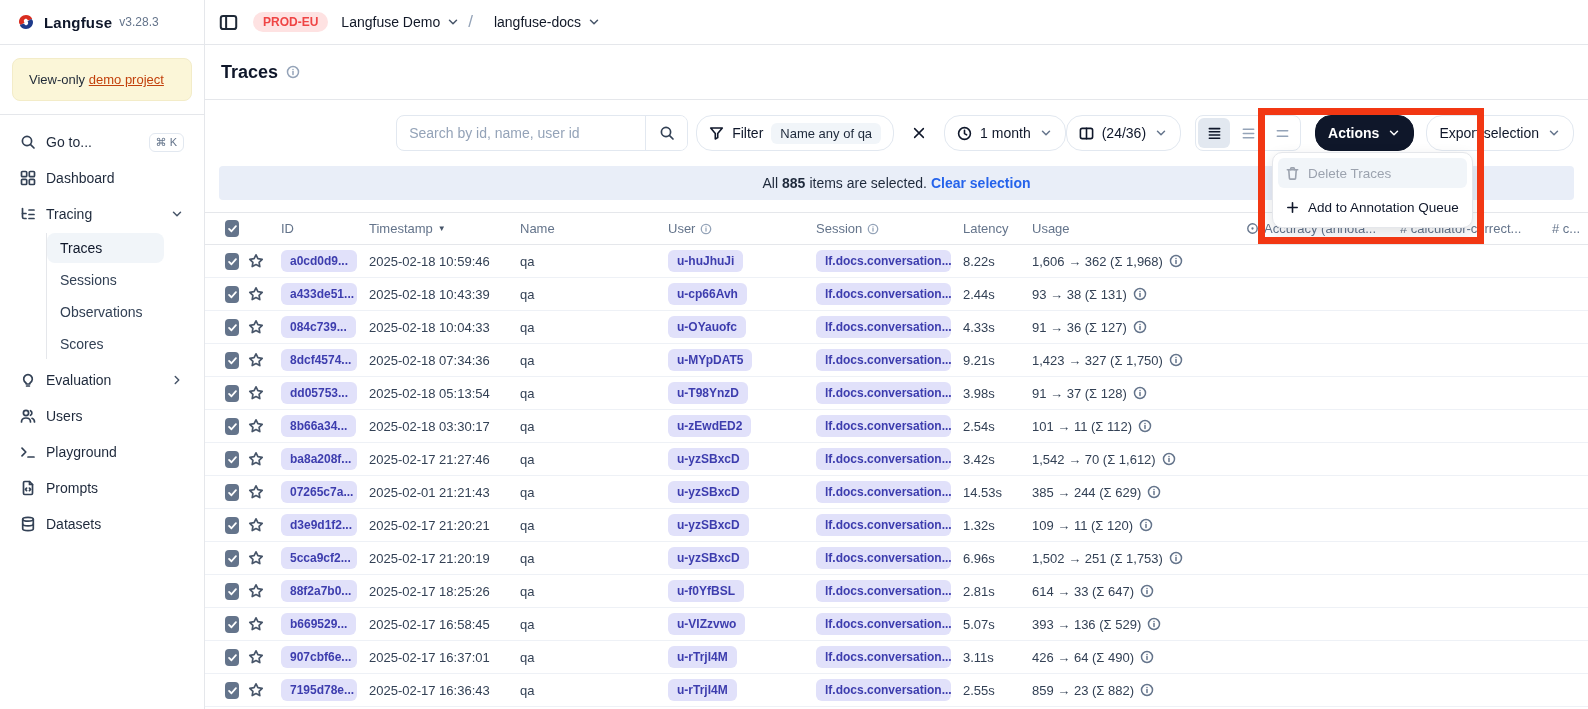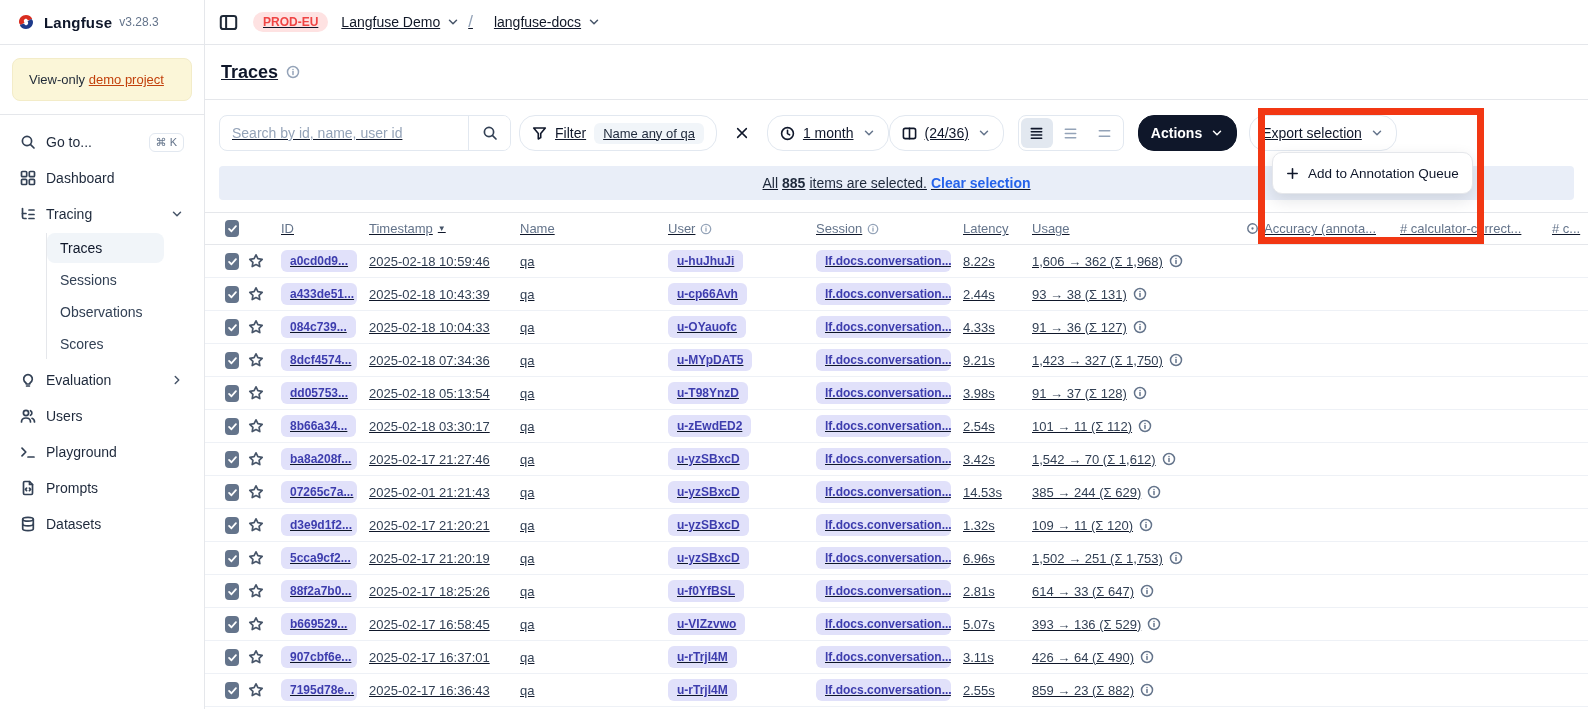--- a/index.html
+++ b/index.html
@@ -21,32 +21,32 @@
   .nav-item { height:34px; margin-bottom:2px; display:flex; align-items:center; gap:10px; padding:0 8px; border-radius:8px; font-size:14px; color:#1e293b; cursor:pointer; }
   .nav-item .ni { width:16px; height:16px; color:#334155; flex:none; }
   .nav-item .lbl { flex:1; }
   .kbd { border:1px solid #e2e8f0; border-radius:6px; padding:2px 6px; font-size:11px; color:#64748b; background:#fff; }
   .chev { width:14px; height:14px; color:#475569; }
   .sub { margin:2px 28px 4px 34px; border-left:1px solid #e5e7eb; }
   .sub-item { height:30px; margin-bottom:2px; display:flex; align-items:center; padding:0 13px; border-radius:8px; font-size:14px; color:#334155; cursor:pointer; }
   .sub-item.active { background:#f1f5f9; color:#0f172a; font-weight:500; }
 
   
-  .main { position:absolute; left:205px; top:0; width:1383px; height:662px;text-decoration:underline; }
+  .main { position:absolute; left:205px; top:0; width:1383px; height:662px; }
   .topbar { height:45px; display:flex; align-items:center; padding:0 14px; border-bottom:1px solid #e5e7eb; }
   .tgl { width:19px; height:19px; color:#1f2937; cursor:pointer; }
   .env-badge { margin-left:15px; background:#fee2e2; color:#ef4444; font-size:12px; font-weight:600; padding:3px 10px; border-radius:999px; }
   .crumb { margin-left:13px; display:flex; align-items:center; gap:6px; font-size:14px; font-weight:500; color:#111827; cursor:pointer; }
   .slash { color:#94a3b8; font-size:17px; margin:0 8px; }
 
   .page-head { height:55px; display:flex; align-items:center; padding:0 16px; border-bottom:1px solid #e5e7eb; }
   .page-title { font-size:18px; font-weight:700; }
   .info-ic { width:14px; height:14px; color:#94a3b8; margin-left:8px; }
 
-  .toolbar { padding:15px 14px; display:flex; align-items:center; justify-content:flex-start; }
+  .toolbar { padding:15px 14px; display:flex; align-items:center; justify-content:flex-end; }
   .tb-left, .tb-right { display:flex; align-items:center; }
   .btn { height:36px; display:flex; align-items:center; gap:8px; border:1px solid #e2e8f0; border-radius:16px; background:#fff; padding:0 12px; font-size:14px; color:#0f172a; cursor:pointer; font-family:inherit; }
   .search-box { width:292px; height:36px; border:1px solid #e2e8f0; border-radius:8px; display:flex; align-items:center; overflow:hidden; background:#fff; }
   .search-box input { flex:1; border:none; outline:none; padding:0 12px; font-size:14px; color:#0f172a; font-family:inherit; }
   .search-box input::placeholder { color:#94a3b8; }
   .search-btn { width:42px; height:100%; border-left:1px solid #e2e8f0; display:flex; align-items:center; justify-content:center; color:#334155; cursor:pointer; background:#fff; }
   .chip { background:#f1f5f9; border-radius:6px; padding:3px 9px; font-size:13px; color:#1e293b; }
   .icon-btn { width:34px; height:36px; display:flex; align-items:center; justify-content:center; background:none; border:none; color:#0f172a; cursor:pointer; }
   .ml8{margin-left:8px;} .ml12{margin-left:12px;} .ml14{margin-left:14px;}
   .muted-ic { color:#64748b; }
@@ -895,20 +895,28 @@
           </svg>
     </div>
     <div class="td"></div>
     <div class="td"></div>
     <div class="td"></div>
   </div>
 </div>
 </div>
 
 <div class="dropdown">
+  <div class="dd-item disabled">
+    <svg class="ic di" viewBox="0 0 16 16">
+        <path d="M2.5 4h11"></path>
+        <path d="M6 4V2.8c0-.4.3-.8.8-.8h2.4c.5 0 .8.4.8.8V4"></path>
+        <path d="M4 4l.7 9c0 .6.5 1 1 1h4.6c.5 0 1-.4 1-1L12 4"></path>
+      </svg>
+    <span>Delete Traces</span>
+  </div>
   <div class="dd-item">
     <svg class="ic di" viewBox="0 0 16 16">
         <path d="M8 3v10M3 8h10"></path>
       </svg>
     <span>Add to Annotation Queue</span>
   </div>
 </div>
 
 <div class="hl-rect"></div>
 

